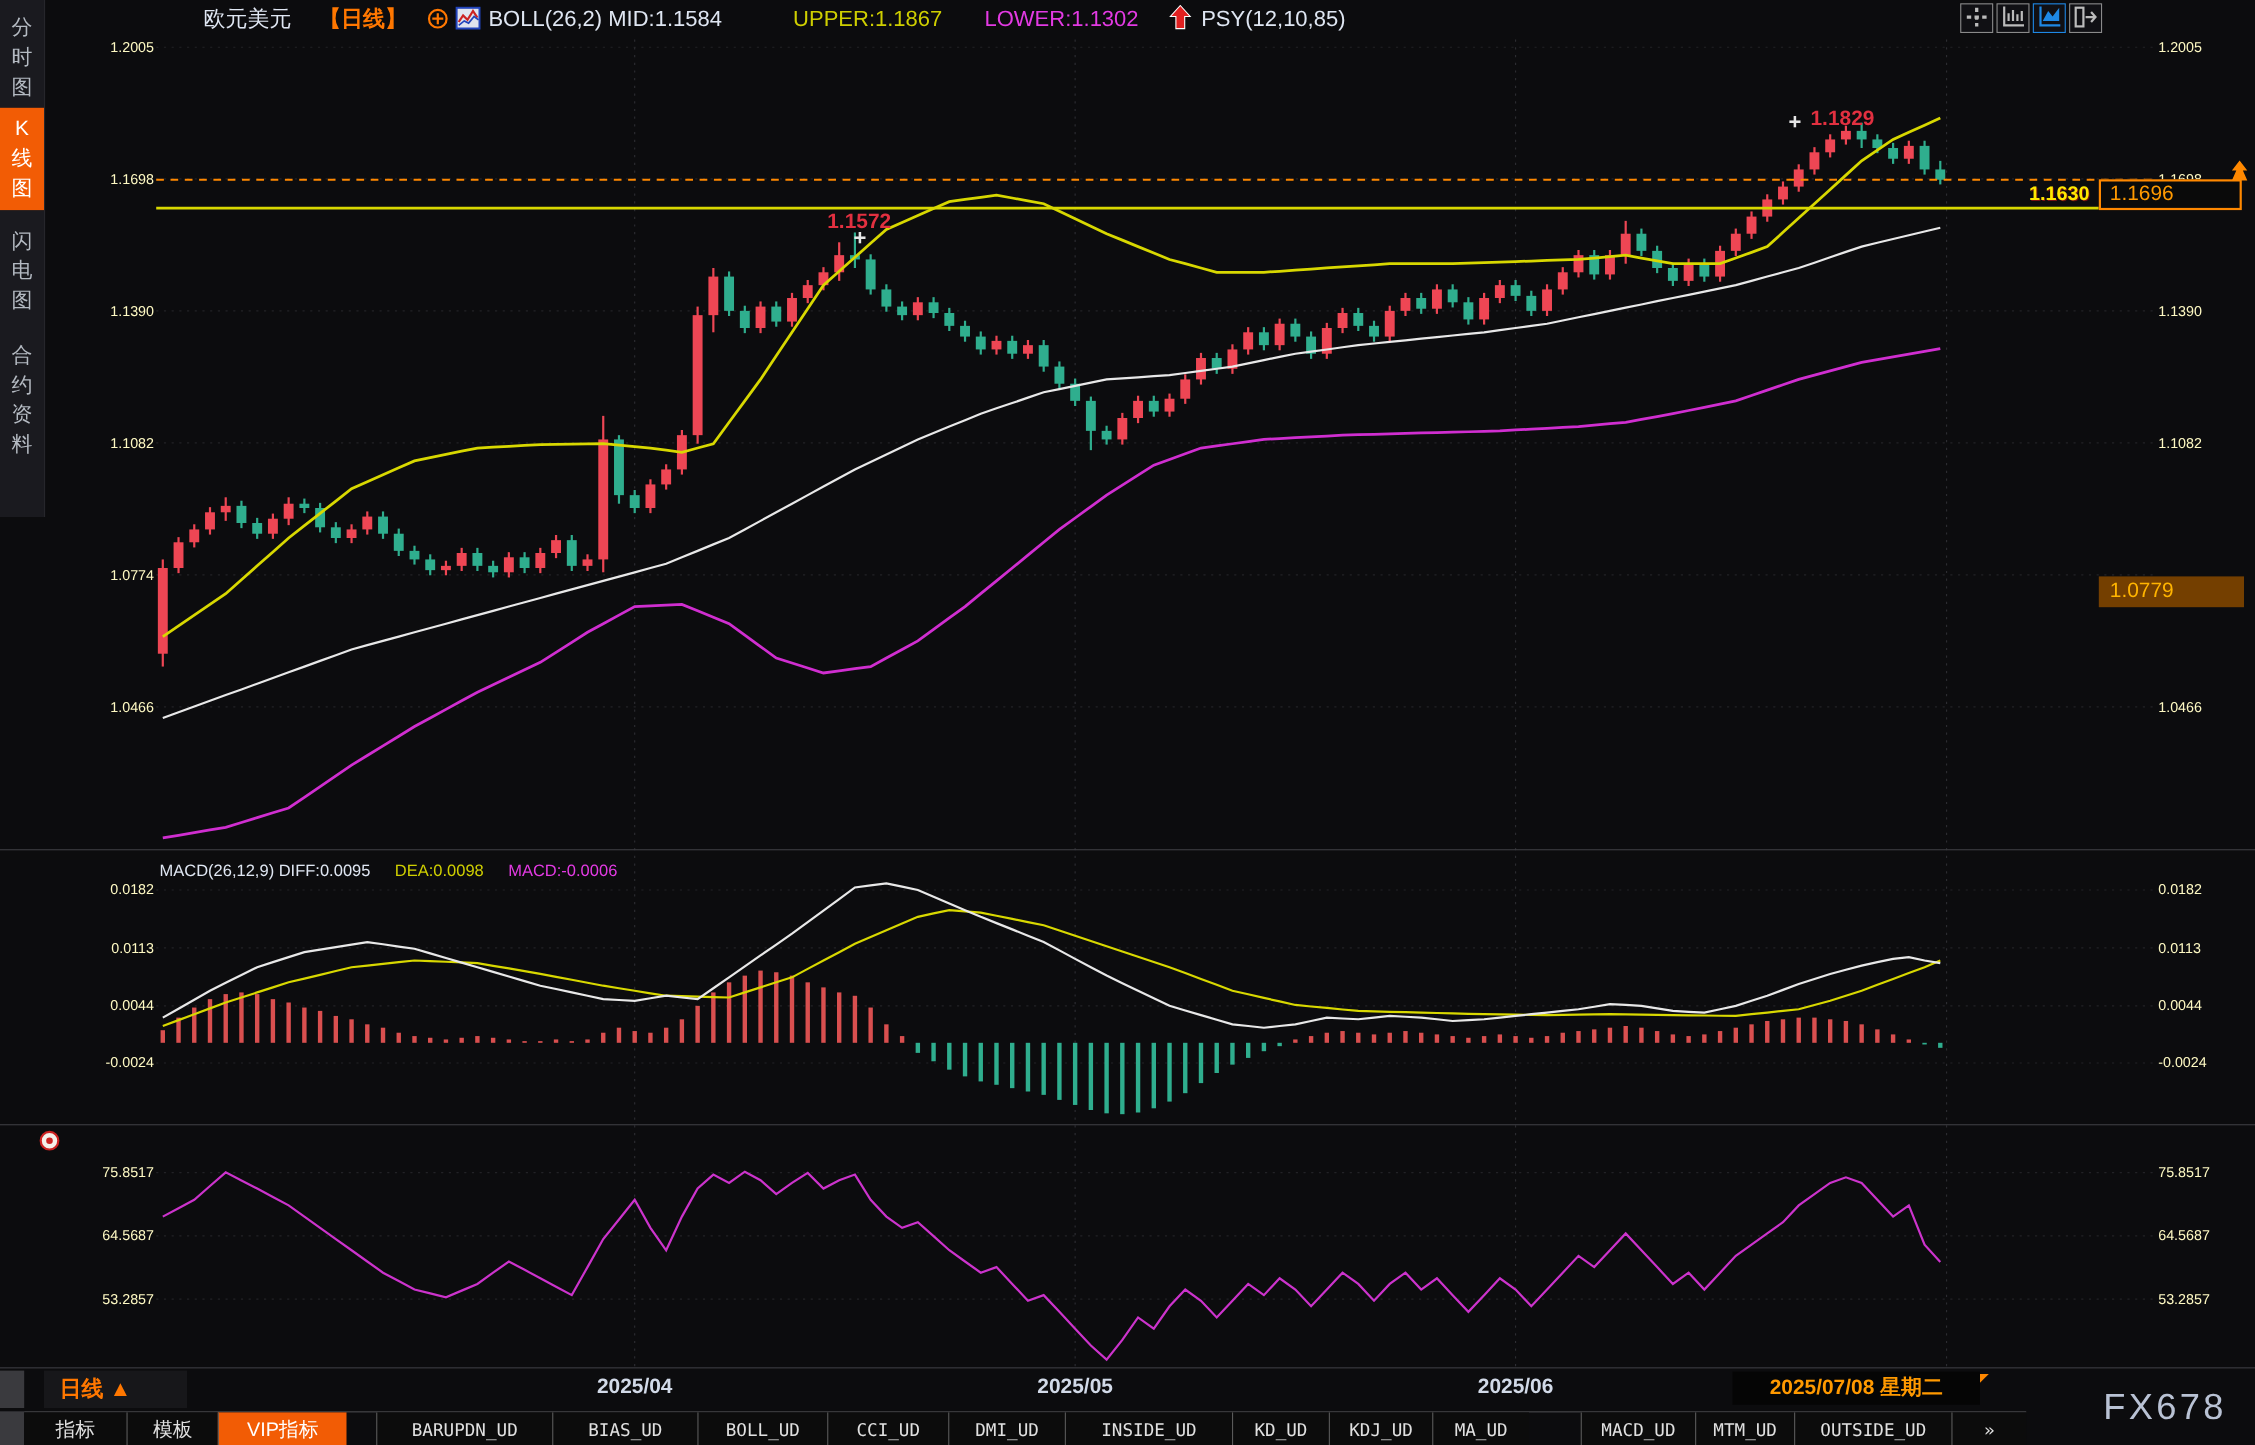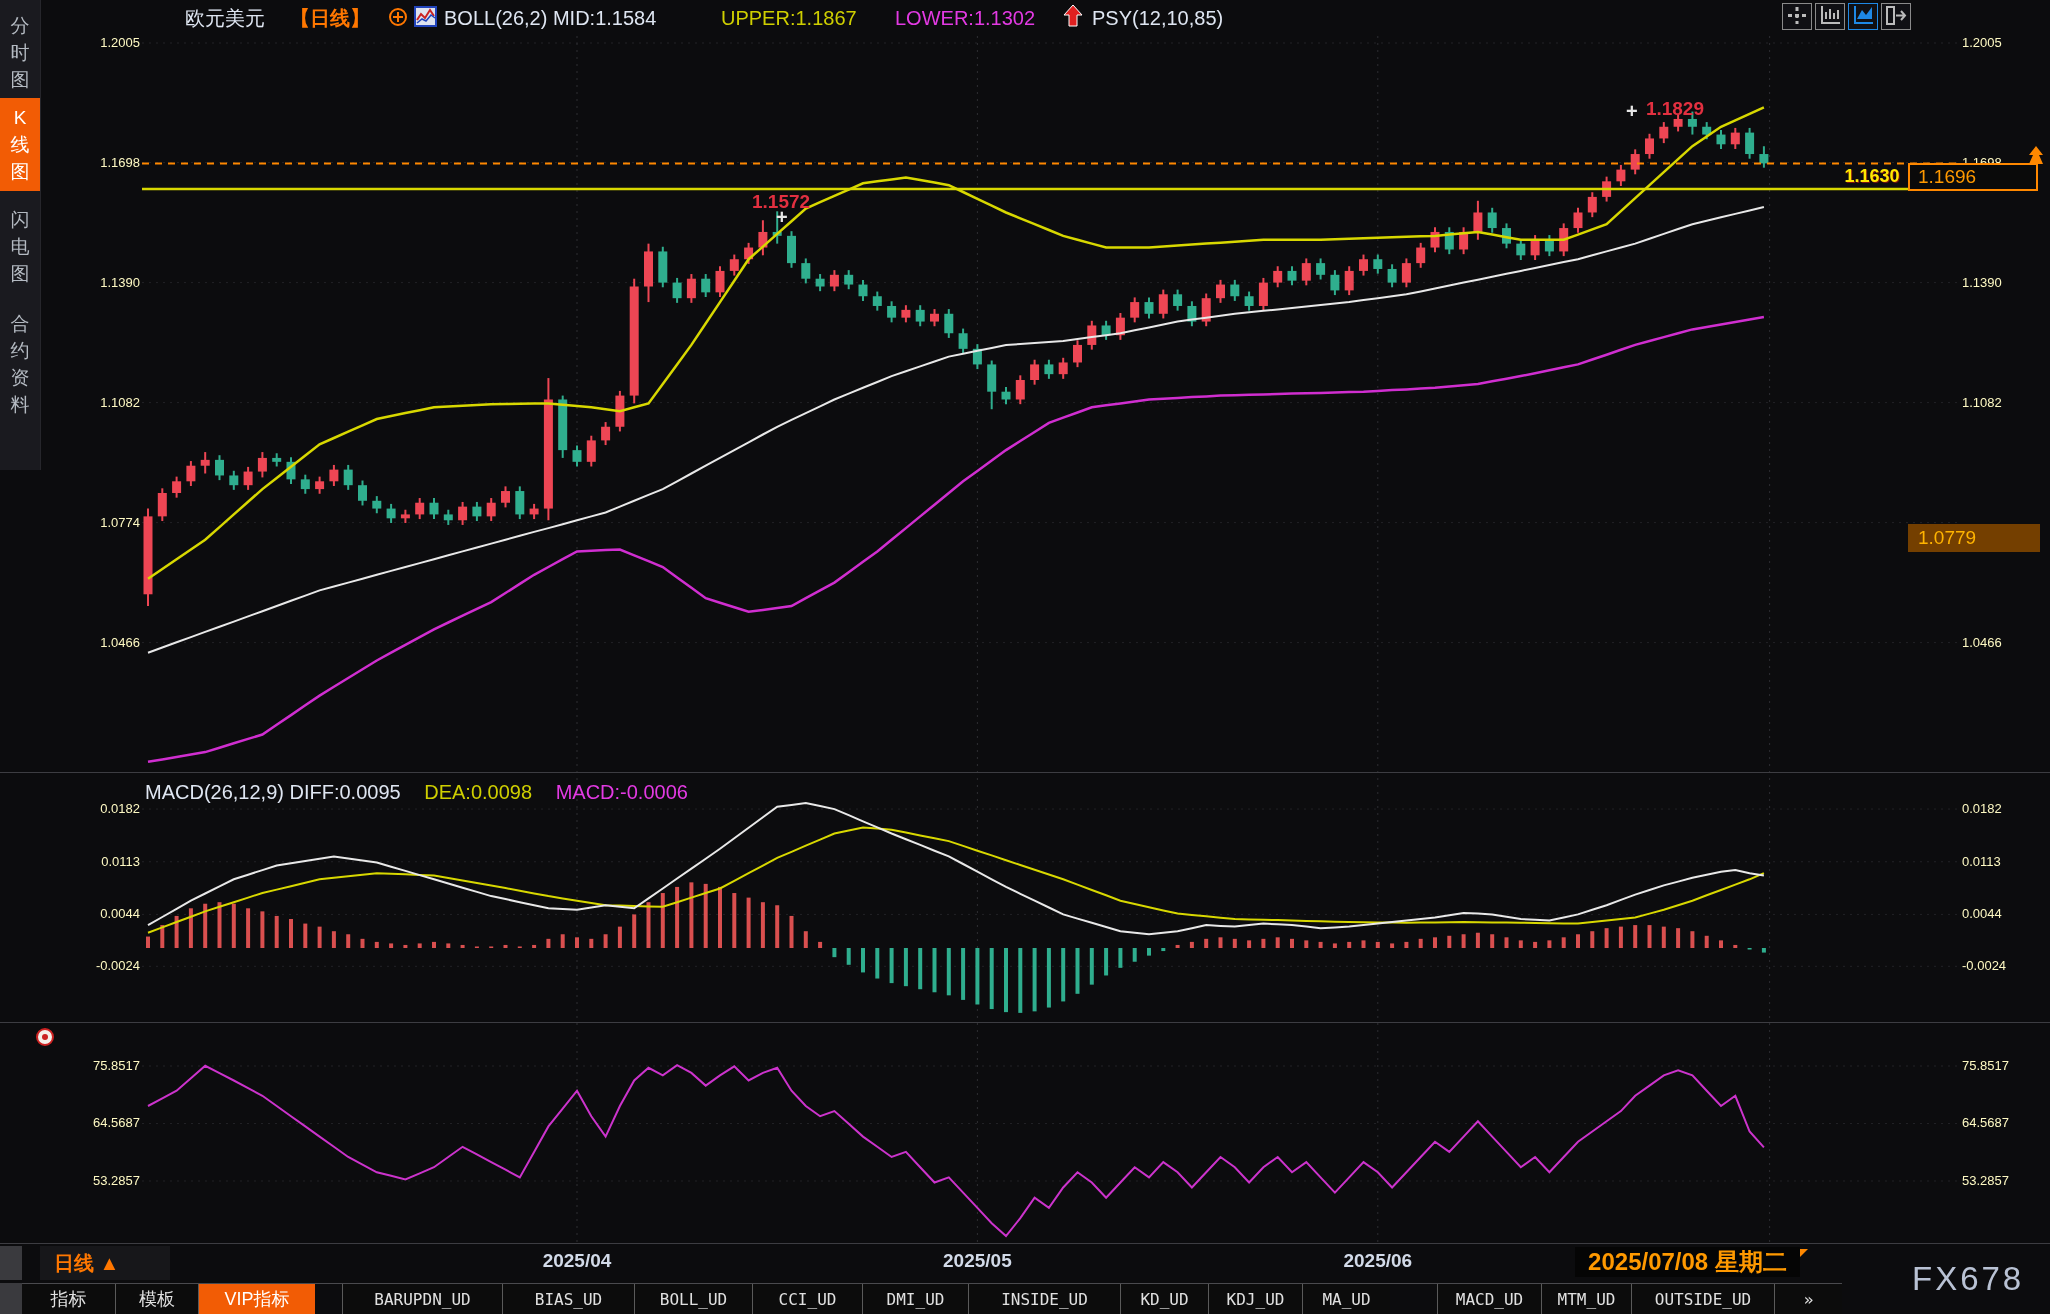--- a/index.html
+++ b/index.html
@@ -22,29 +22,29 @@
   .lbl.l{text-align:left;width:90px;}
   
   #yellow-level-label{position:absolute;left:1838px;top:166px;width:68px;text-align:center;font-size:18px;font-weight:bold;
         color:#ffe800;text-shadow:1px 1px 0 #7a1010;}
   #price-box{position:absolute;left:1908px;top:163px;width:130px;height:28px;background:#0a0a0a;border:2px solid #ff8800;
         box-sizing:border-box;color:#ff9900;font-size:19px;line-height:24px;padding-left:8px;}
   #low-box{position:absolute;left:1908px;top:524px;width:132px;height:28px;background:#743f00;
         color:#ffb400;font-size:19px;line-height:28px;padding-left:10px;box-sizing:border-box;}
   .annot{position:absolute;font-size:19px;font-weight:bold;color:#e23040;white-space:nowrap;}
   .cross{position:absolute;font-size:20px;color:#e6e6e6;font-weight:bold;}
-  .pane-hdr{position:absolute;left:145px;height:24px;line-height:24px;font-size:20px;white-space:nowrap;}
+  .pane-hdr{position:absolute;left:145px;height:24px;line-height:24px;font-size:15px;white-space:nowrap;}
   .pane-hdr span{margin-right:18px;}
   .sep{position:absolute;left:0;width:2050px;height:1px;background:#3d3d42;}
   
   #period-badge{position:absolute;left:40px;top:1246px;width:130px;height:34px;background:#17171a;color:#ff7700;
         font-size:20px;font-weight:bold;line-height:34px;padding-left:14px;box-sizing:border-box;}
   .month-lbl{position:absolute;top:1250px;width:110px;text-align:center;color:#d2dae8;font-size:19px;font-weight:bold;}
   #date-box{position:absolute;left:1575px;top:1247px;width:225px;height:30px;background:#050505;color:#ff9900;
-        font-size:24px;font-weight:bold;line-height:30px;text-align:center;}
+        font-size:19px;font-weight:bold;line-height:30px;text-align:center;}
   #date-box:after{content:"";position:absolute;right:-8px;top:2px;border-left:8px solid #ff8800;border-bottom:8px solid transparent;}
   #watermark{position:absolute;left:1912px;top:1260px;font-size:33px;color:#b9c2d4;letter-spacing:3px;}
   #tabbar{position:absolute;left:22px;top:1283px;height:31px;display:flex;border-top:1px solid #4a4a4e;}
   .tab{height:31px;line-height:31px;text-align:center;color:#e0e0e0;background:#0c0c0c;font-size:16px;
        font-family:"DejaVu Sans Mono",monospace;border-left:1px solid #5a5a5a;box-sizing:border-box;cursor:pointer;white-space:nowrap;overflow:hidden;}
   .tab.cjk{font-family:"Liberation Sans",sans-serif;font-size:18px;}
   .tab.first{border-left:none;}
   .tab.active{background:#f25c05;color:#fff;}
   .corner-block{position:absolute;left:0;width:22px;background:#3a3a3e;}
   #cv{position:absolute;left:0;top:0;}

